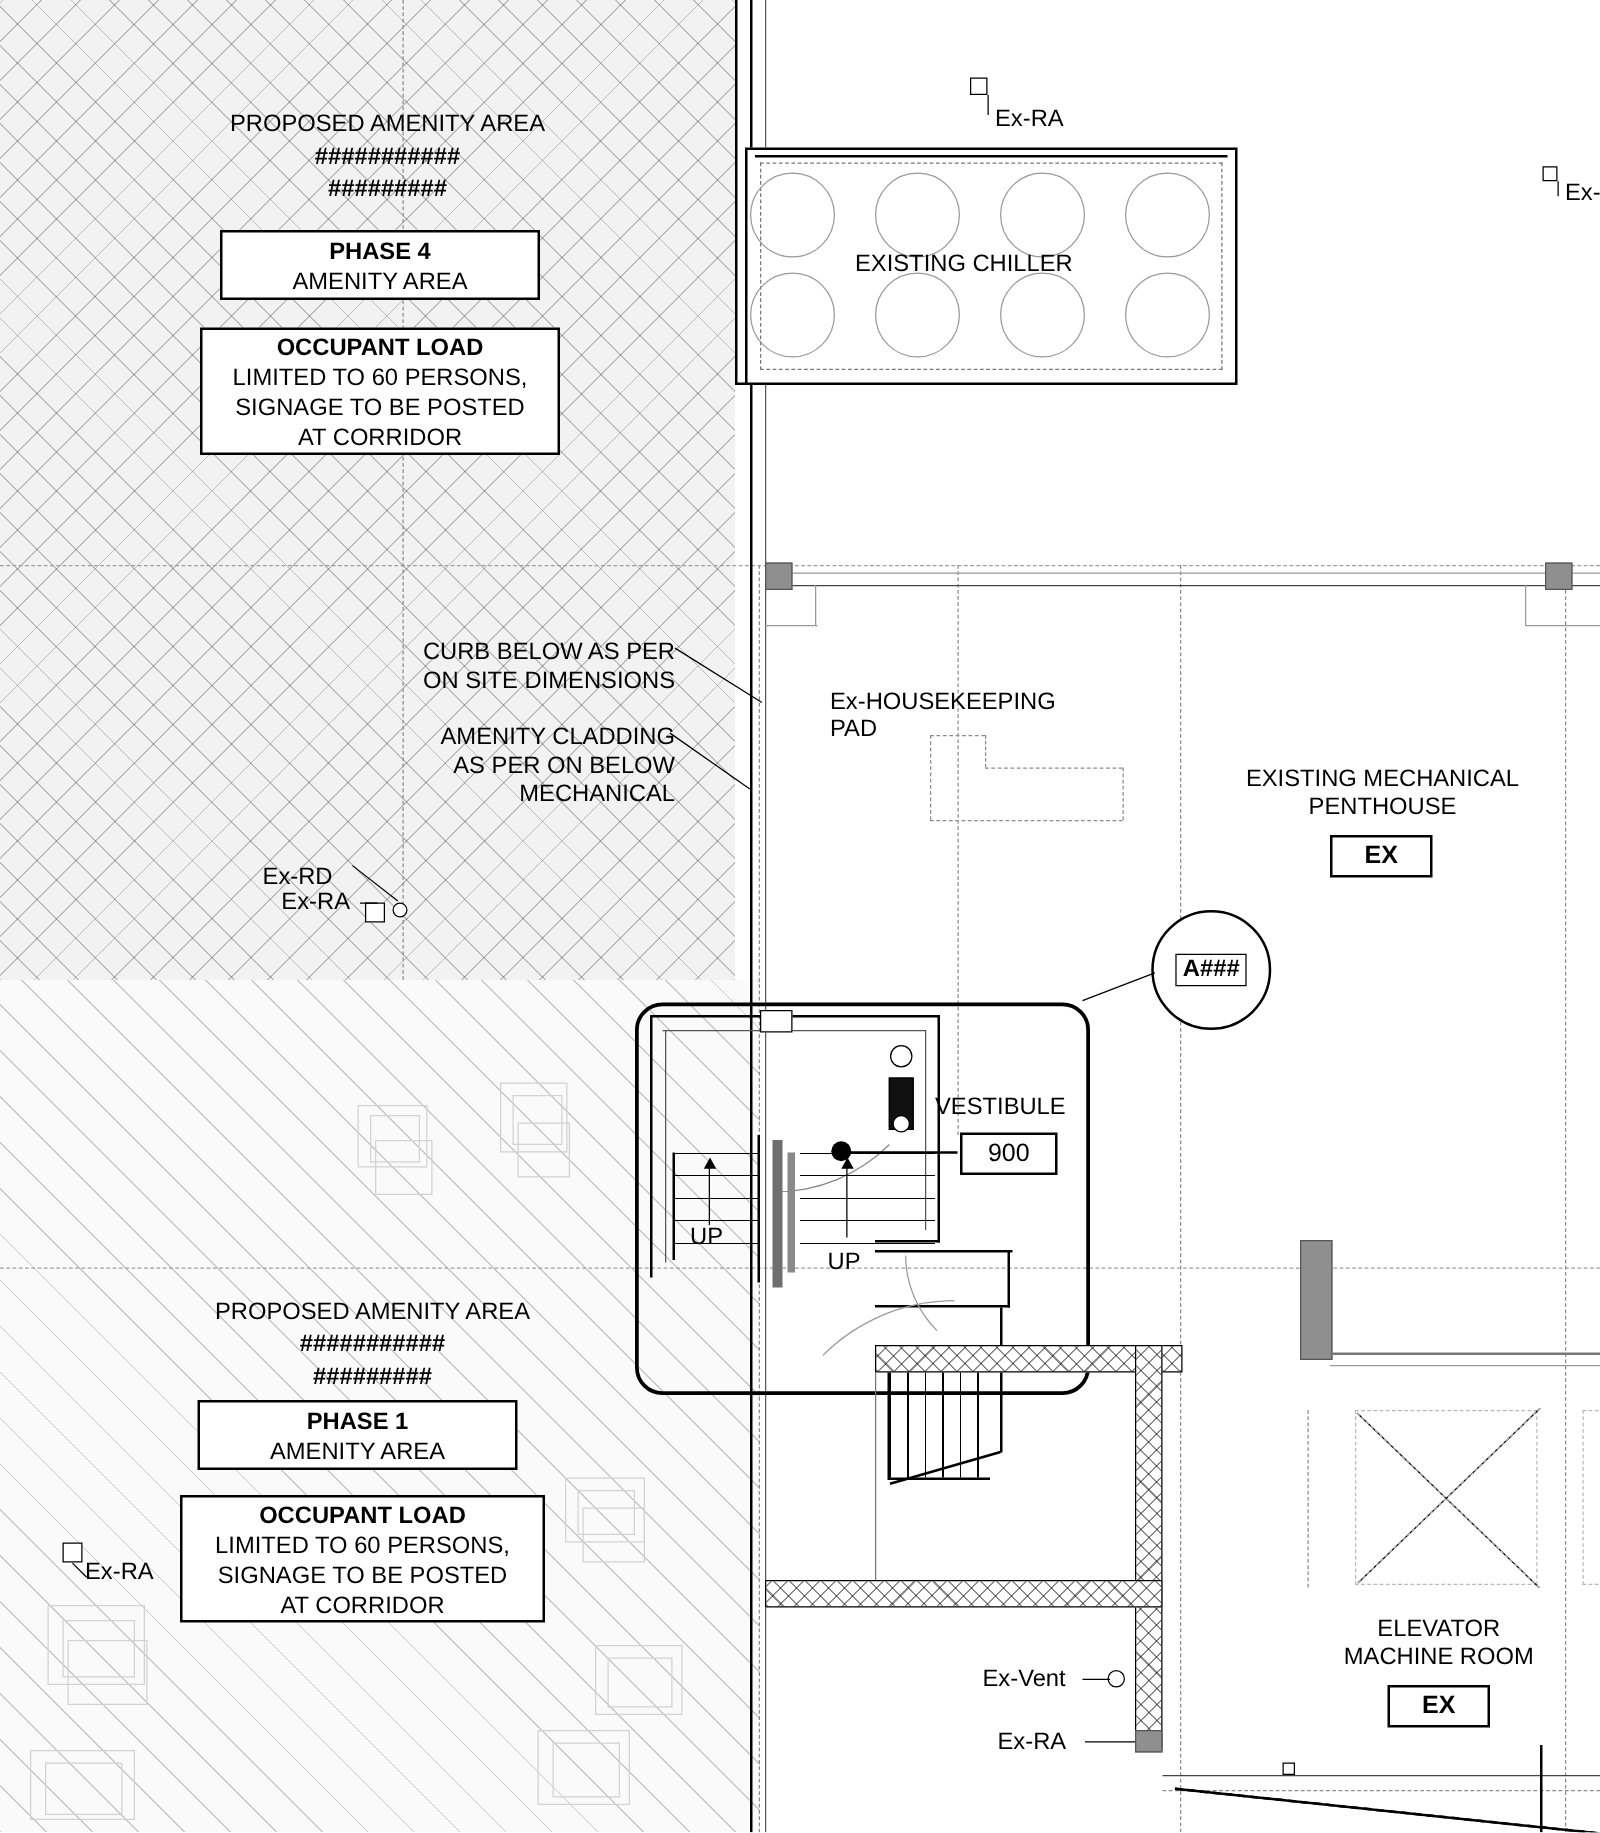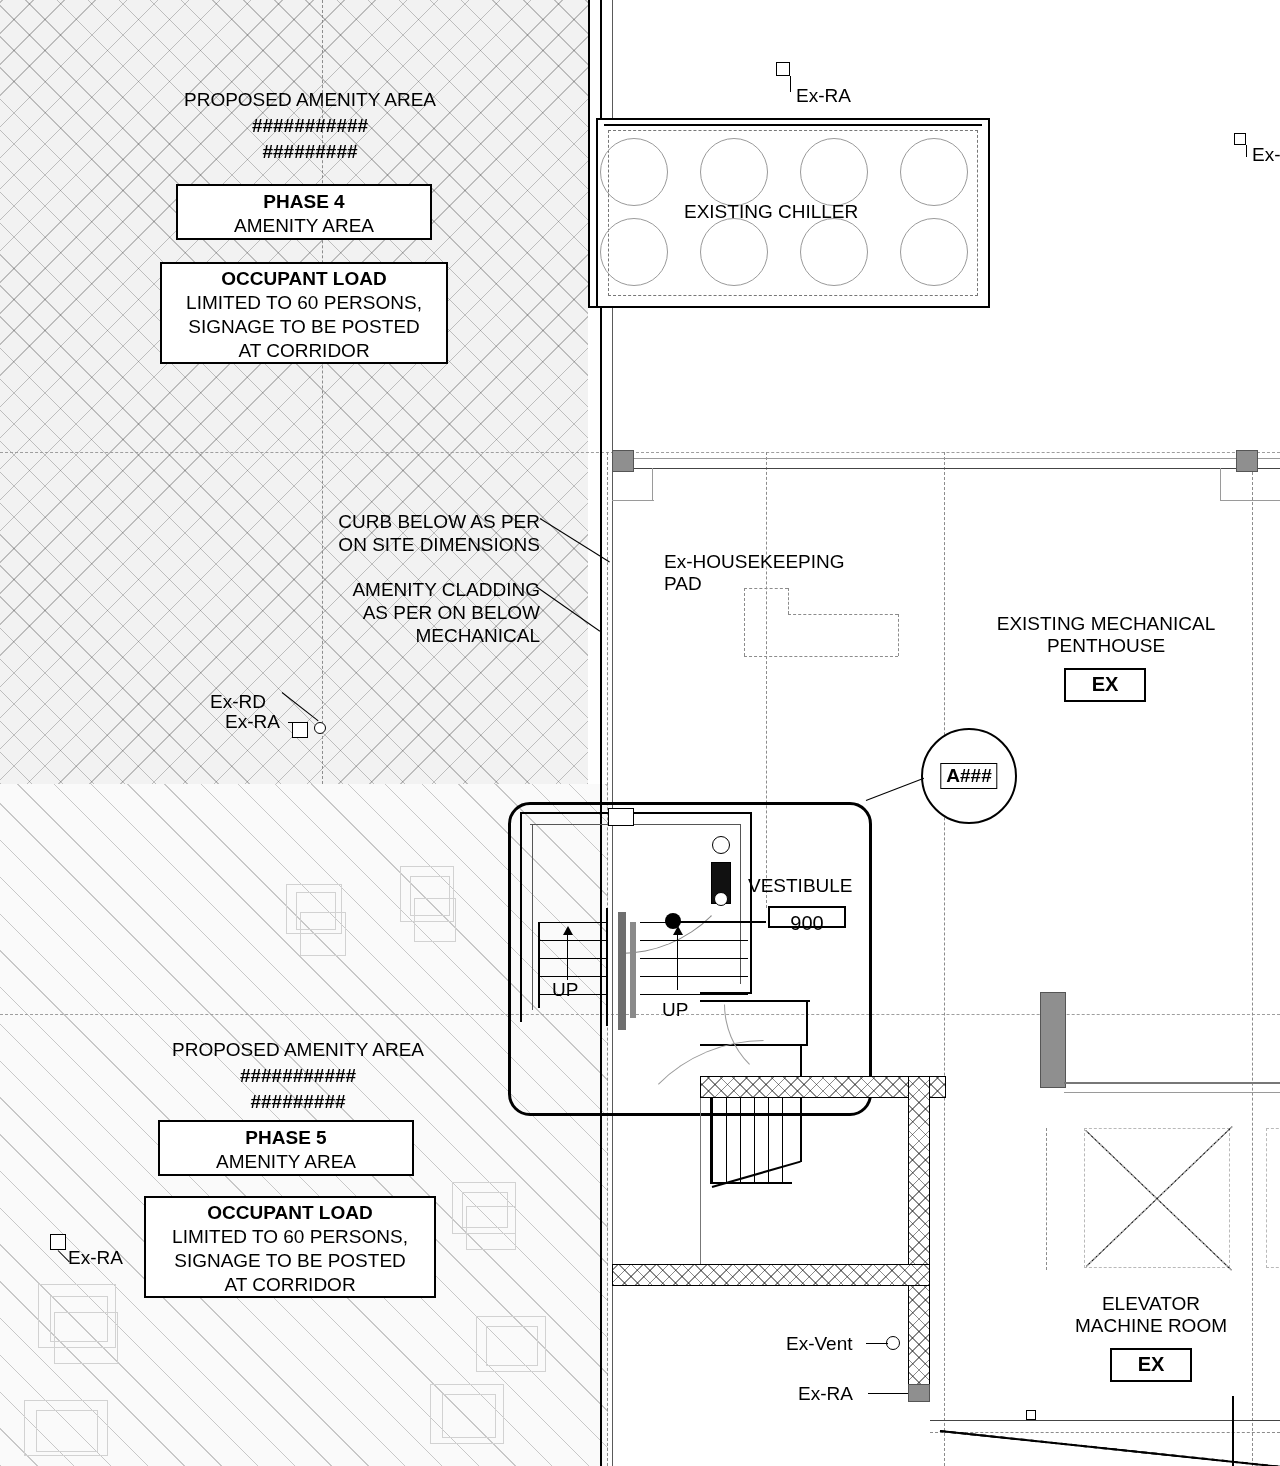--- a/index.html
+++ b/index.html
@@ -302,21 +302,21 @@
   <div class="sqmark" style="left:608px; top:808px; width:26px; height:18px;"></div>
   <div class="swing" style="left:620px; top:824px; width:130px; height:130px; border-color:#888; border-top-color:transparent; border-left-color:transparent; border-right-color:transparent; border-radius:0 0 130px 0;"></div>
 
   <div class="circmark" style="left:712px; top:836px; width:18px; height:18px;"></div>
   <div class="greymark" style="left:711px; top:862px; width:20px; height:42px; background:#111; border-color:#000;"></div>
   <div class="circmark" style="left:714px; top:892px; width:14px; height:14px;"></div>
 
   <div class="dot" style="left:665px; top:913px; width:16px; height:16px;"></div>
   <div class="ln ln-h" style="left:680px; top:921px; width:86px; height:2px;"></div>
   <div class="txt" style="left:748px; top:874px;">VESTIBULE</div>
-  <div class="roomtag" style="left:768px; top:906px; width:78px; height:22px;">900</div>
+  <div class="roomtag" style="left:768px; top:906px; width:78px; height:34px;">900</div>
 
   <div class="ln ln-thick-v" style="left:538px; top:922px; height:86px;"></div>
   <div class="stair-treads" style="left:540px; top:922px; width:68px; height:86px;"></div>
   <div class="ln ln-thick-v" style="left:606px; top:908px; height:118px;"></div>
   <div class="ln ln-thick-v" style="left:618px; top:912px; height:118px; background:#6f6f6f; width:8px;"></div>
   <div class="ln ln-thick-v" style="left:630px; top:922px; height:96px; background:#8a8a8a; width:6px;"></div>
   <div class="arrow-up" style="left:563px; top:926px;"></div>
   <div class="ln ln-v" style="left:567px; top:934px; height:46px;"></div>
   <div class="txt" style="left:552px; top:978px;">UP</div>
 
@@ -403,21 +403,21 @@
   <div class="txt right" style="left:250px; top:578px; width:290px;">AMENITY CLADDING</div>
   <div class="txt right" style="left:250px; top:601px; width:290px;">AS PER ON BELOW</div>
   <div class="txt right" style="left:250px; top:624px; width:290px;">MECHANICAL</div>
   <div class="ln" style="left:536px; top:586px; width:78px; height:1px; transform: rotate(35deg); transform-origin: left center;"></div>
 
   <div class="txt center" style="left:120px; top:1038px; width:356px;">PROPOSED AMENITY AREA</div>
   <div class="txt center bold" style="left:120px; top:1064px; width:356px;">###########</div>
   <div class="txt center bold" style="left:120px; top:1090px; width:356px;">#########</div>
 
   <div class="boxlabel" style="left:158px; top:1120px; width:256px; height:56px;">
-    <div class="t1">PHASE 5</div>
+    <div class="t1">PHASE 1</div>
     <div>AMENITY AREA</div>
   </div>
 
   <div class="boxlabel" style="left:144px; top:1196px; width:292px; height:102px; padding:3px 6px;">
     <div class="t1">OCCUPANT LOAD</div>
     <div>LIMITED TO 60 PERSONS,</div>
     <div>SIGNAGE TO BE POSTED</div>
     <div>AT CORRIDOR</div>
   </div>
 

